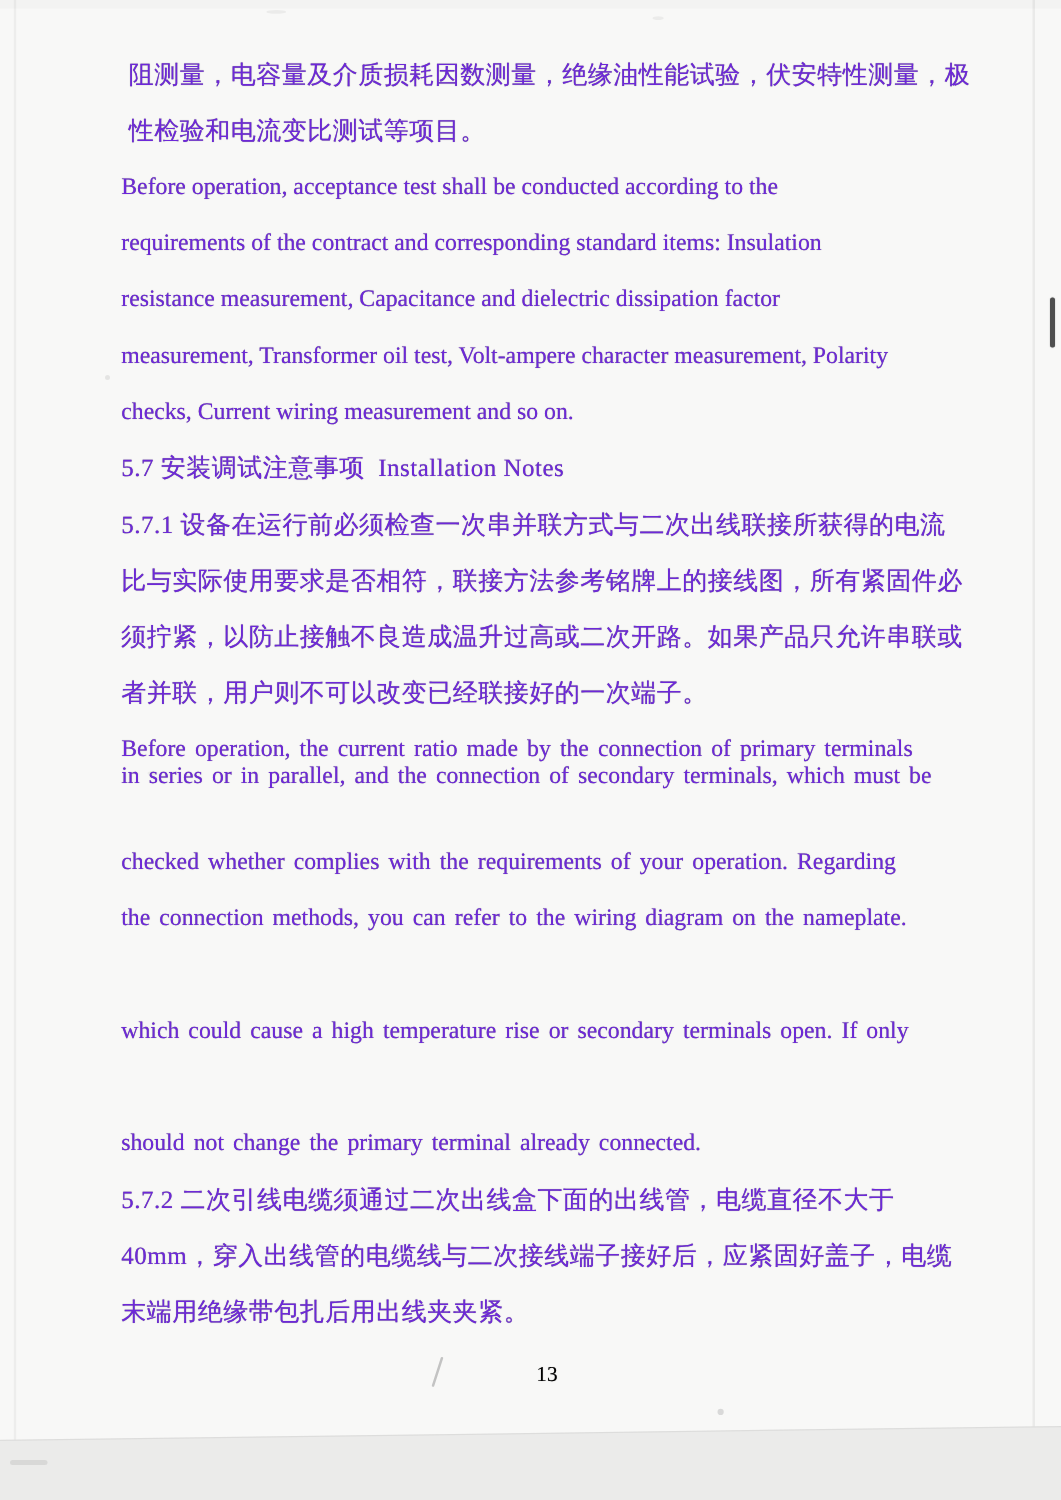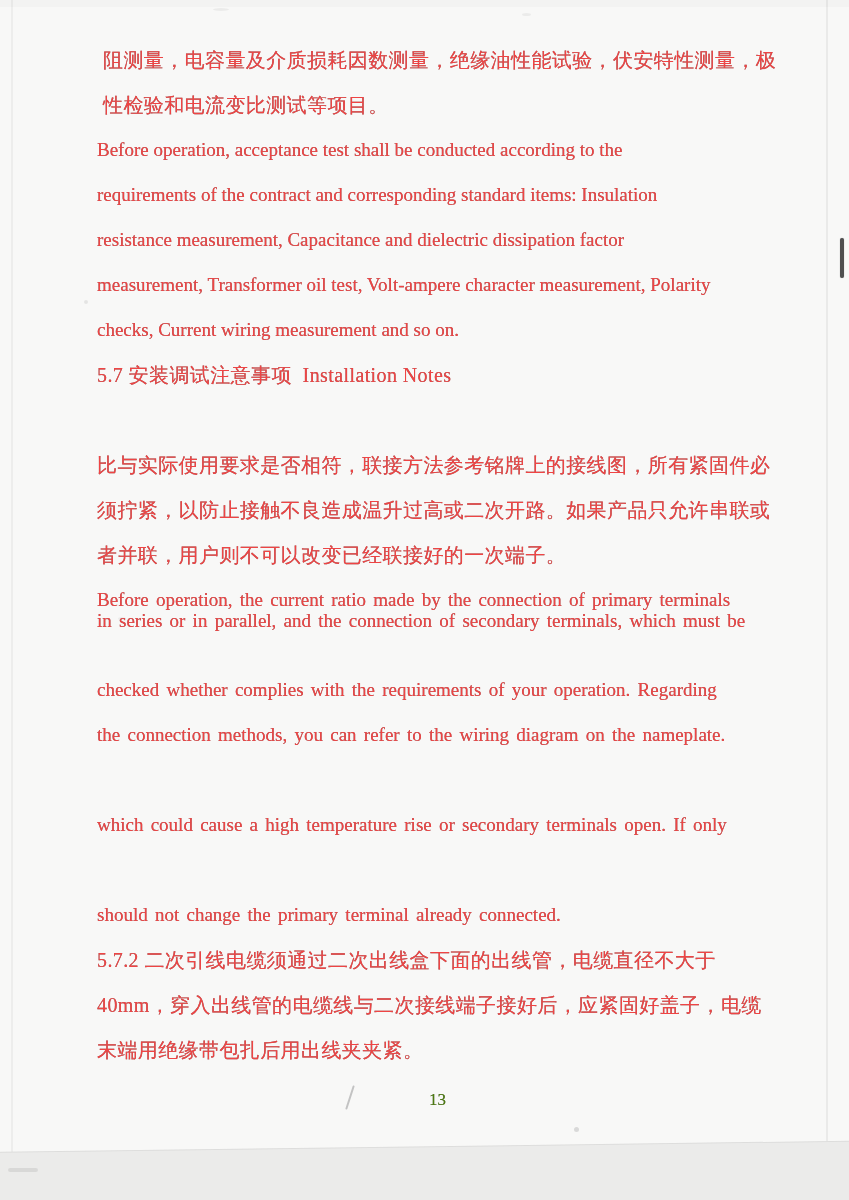--- a/index.html
+++ b/index.html
@@ -17,34 +17,34 @@
     font-family: "Liberation Serif", "DejaVu Serif", serif;
   }
   
   .line {
     position: absolute;
     left: 97px;
     width: 740px;
     height: 30px;
     line-height: 28px;
     white-space: pre;
-    color: #ef4444;
+    color: #6d28d9;
     text-shadow: 0 0 0.6px rgba(72,72,72,0.75);
   }
   .en   { font-size: 19px; }
   .cjk  { font-size: 20px; letter-spacing: 0.4px; }
   .ws   { word-spacing: 2.5px; }          
   .indent-sm { left: 103px; }             
 
   .page-number {
     position: absolute;
     top: 1090px;
     left: 429px;
     font-size: 17px;
-    color: #4d7c0f;
+    color: #000000;
     text-shadow: 0 0 0.6px rgba(72,72,72,0.7);
   }
 
   
   .edge-left {
     position: absolute;
     left: 11px; top: 0;
     width: 2px; height: 1200px;
     background: rgba(0,0,0,0.045);
   }
@@ -118,20 +118,21 @@
   <div class="speck s5"></div>
 
   <div class="line cjk indent-sm" style="top:46px">阻测量，电容量及介质损耗因数测量，绝缘油性能试验，伏安特性测量，极</div>
   <div class="line cjk indent-sm" style="top:91px">性检验和电流变比测试等项目。</div>
   <div class="line en" style="top:136px">Before operation, acceptance test shall be conducted according to the</div>
   <div class="line en" style="top:181px">requirements of the contract and corresponding standard items: Insulation</div>
   <div class="line en" style="top:226px">resistance measurement, Capacitance and dielectric dissipation factor</div>
   <div class="line en" style="top:271px">measurement, Transformer oil test, Volt-ampere character measurement, Polarity</div>
   <div class="line en" style="top:316px">checks, Current wiring measurement and so on.</div>
   <div class="line cjk" style="top:361px">5.7 安装调试注意事项  Installation Notes</div>
+  <div class="line cjk" style="top:406px">5.7.1 设备在运行前必须检查一次串并联方式与二次出线联接所获得的电流</div>
   <div class="line cjk" style="top:451px">比与实际使用要求是否相符，联接方法参考铭牌上的接线图，所有紧固件必</div>
   <div class="line cjk" style="top:496px">须拧紧，以防止接触不良造成温升过高或二次开路。如果产品只允许串联或</div>
   <div class="line en ws" style="top:586px">Before operation, the current ratio made by the connection of primary terminals</div>
   <div class="line cjk" style="top:541px">者并联，用户则不可以改变已经联接好的一次端子。</div>
   <div class="line en ws" style="top:607px">in series or in parallel, and the connection of secondary terminals, which must be</div>
   <div class="line en ws" style="top:676px">checked whether complies with the requirements of your operation. Regarding</div>
   <div class="line en ws" style="top:721px">the connection methods, you can refer to the wiring diagram on the nameplate.</div>
   <div class="line en ws" style="top:811px">which could cause a high temperature rise or secondary terminals open. If only</div>
   <div class="line en ws" style="top:901px">should not change the primary terminal already connected.</div>
   <div class="line cjk" style="top:946px">5.7.2 二次引线电缆须通过二次出线盒下面的出线管，电缆直径不大于</div>

